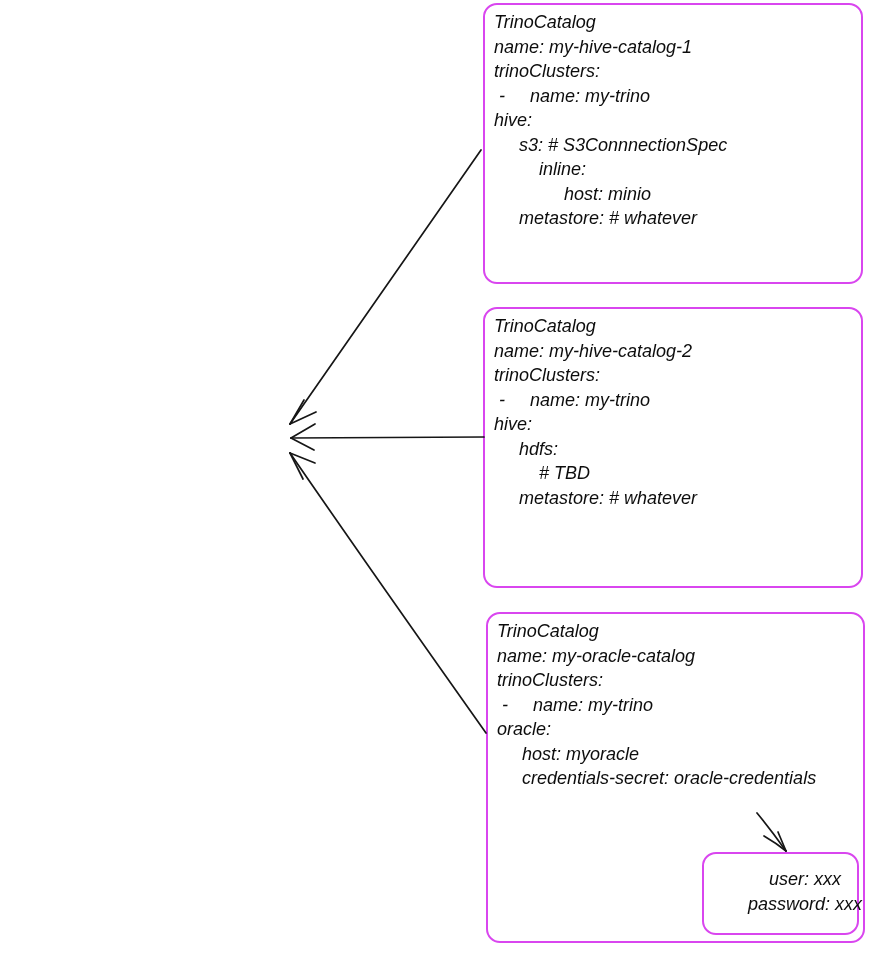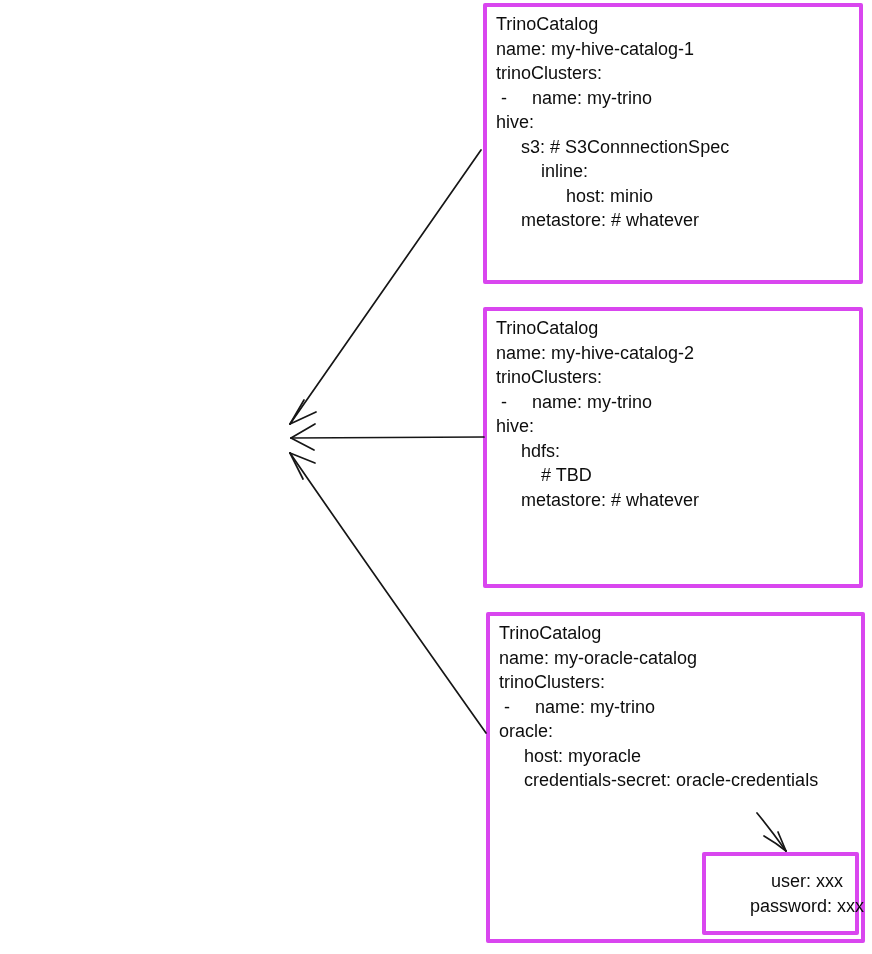--- a/index.html
+++ b/index.html
@@ -12,23 +12,24 @@
     width: 872px;
     height: 954px;
     background: #ffffff;
     overflow: hidden;
     font-family: "Liberation Sans", sans-serif;
   }
   .box {
     position: absolute;
     box-sizing: border-box;
     background: #ffffff;
-    border: 4px solid #d946ef;
-    border-radius: 2px;
+    border: 2px solid #d946ef;
+    border-radius: 14px;
     padding: 5px 9px;
+    font-style: italic;
   }
   .yaml {
     margin: 0;
     font-family: "Liberation Sans", sans-serif;
     font-size: 18px;
     line-height: 24.5px;
     white-space: pre;
     color: #0d0d0d;
   }
   #cluster-box  { left: 2px;   top: 338px; width: 289px; height: 186px; }

